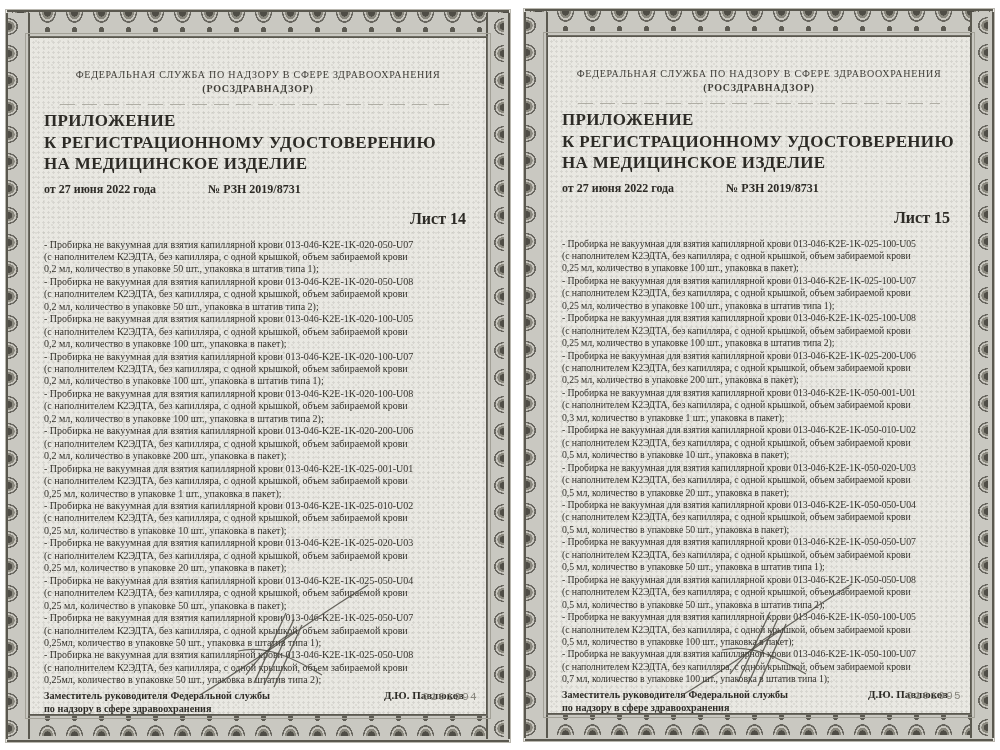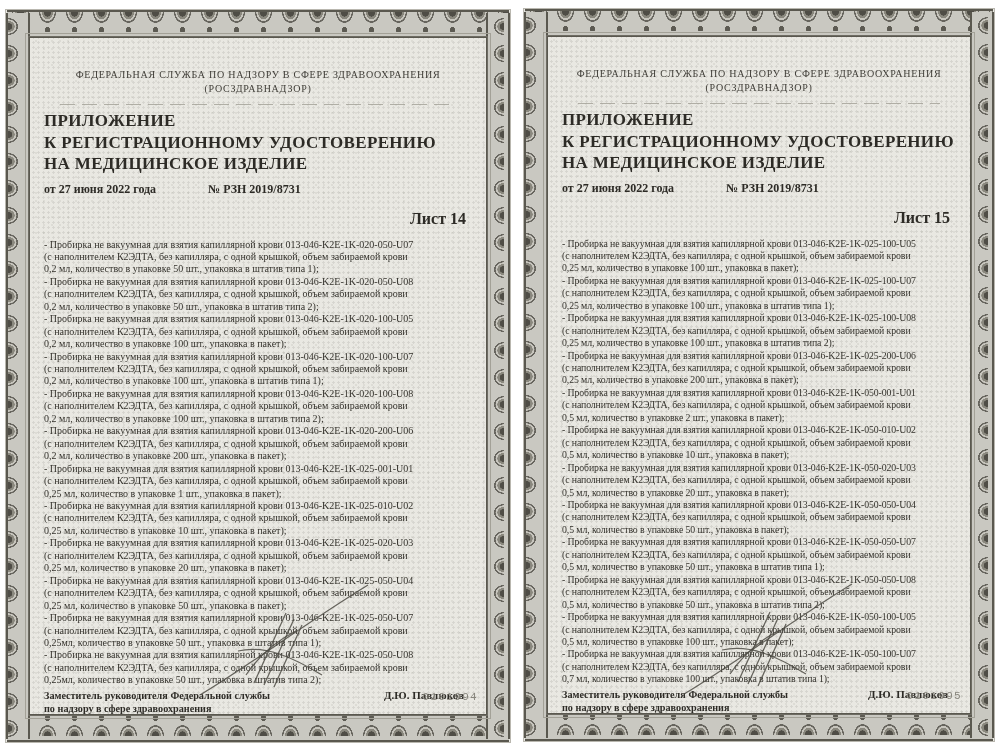--- a/index.html
+++ b/index.html
@@ -28,21 +28,21 @@
   .band-left{left:0;background-image:
     radial-gradient(ellipse 13px 11px at 0px 50%, #4f4d46 0 32%, #8a887e 34% 50%, #c7c5bd 52% 64%, #67655e 66% 76%, rgba(0,0,0,0) 78%);}
   .band-right{right:0;background-image:
     radial-gradient(ellipse 13px 11px at 16px 50%, #4f4d46 0 32%, #8a887e 34% 50%, #c7c5bd 52% 64%, #67655e 66% 76%, rgba(0,0,0,0) 78%);}
 
   .inner{position:absolute;left:22px;right:22px;top:26px;bottom:26px;
     border:1.5px solid #6e6c63;outline:1px solid #a3a197;outline-offset:2px;}
   .content{position:absolute;left:15px;right:15px;top:0;bottom:0;color:#34322c;}
 
   .agency{margin-top:31px;text-align:center;font-size:10px;letter-spacing:.075em;color:#403e38;line-height:13px;}
-  .agency2{margin-top:1px;}
+  .agency2{margin-top:1px;font-weight:bold;}
   .rule{height:1px;margin:9px 16px 5px;background:repeating-linear-gradient(90deg,#9d9b91 0 15px, rgba(0,0,0,0) 15px 22px);opacity:.75;}
   .title{text-align:left;font-weight:bold;font-size:17px;line-height:21.5px;letter-spacing:.02em;color:#2d2b26;}
   .meta{display:flex;gap:52px;margin-top:7px;font-weight:bold;font-size:12px;color:#2d2b26;}
   .sheet{text-align:right;font-weight:bold;font-size:16px;margin:13px 6px 0 0;color:#2d2b26;}
 
   .items{margin-top:11px;font-size:10px;line-height:12.45px;color:#34322c;}
   .item div{white-space:nowrap;overflow:hidden;}
   .page-right .items{font-size:9.8px;letter-spacing:-.1px;}
 
   .sigrow{display:flex;justify-content:space-between;align-items:flex-start;margin-top:2px;}
@@ -212,21 +212,21 @@
 
             <div class="item">
               <div>- Пробирка не вакуумная для взятия капиллярной крови 013-046-K2E-1K-025-200-U06</div>
               <div>(с наполнителем К2ЭДТА, без капилляра, с одной крышкой, объем забираемой крови</div>
               <div>0,25 мл, количество в упаковке 200 шт., упаковка в пакет);</div>
             </div>
 
             <div class="item">
               <div>- Пробирка не вакуумная для взятия капиллярной крови 013-046-K2E-1K-050-001-U01</div>
               <div>(с наполнителем К2ЭДТА, без капилляра, с одной крышкой, объем забираемой крови</div>
-              <div>0,5 мл, количество в упаковке 2 шт., упаковка в пакет);</div>
+              <div>0,3 мл, количество в упаковке 1 шт., упаковка в пакет);</div>
             </div>
 
             <div class="item">
               <div>- Пробирка не вакуумная для взятия капиллярной крови 013-046-K2E-1K-050-010-U02</div>
               <div>(с наполнителем К2ЭДТА, без капилляра, с одной крышкой, объем забираемой крови</div>
               <div>0,5 мл, количество в упаковке 10 шт., упаковка в пакет);</div>
             </div>
 
             <div class="item">
               <div>- Пробирка не вакуумная для взятия капиллярной крови 013-046-K2E-1K-050-020-U03</div>

